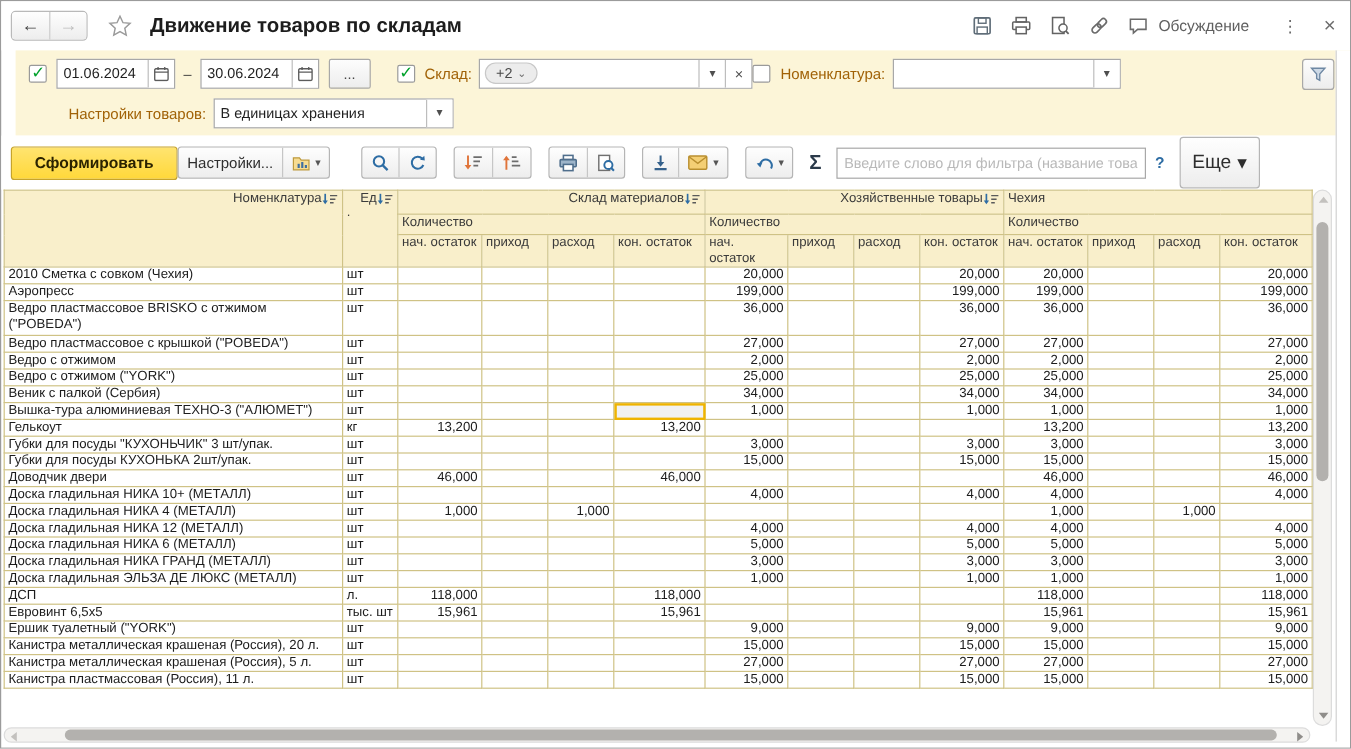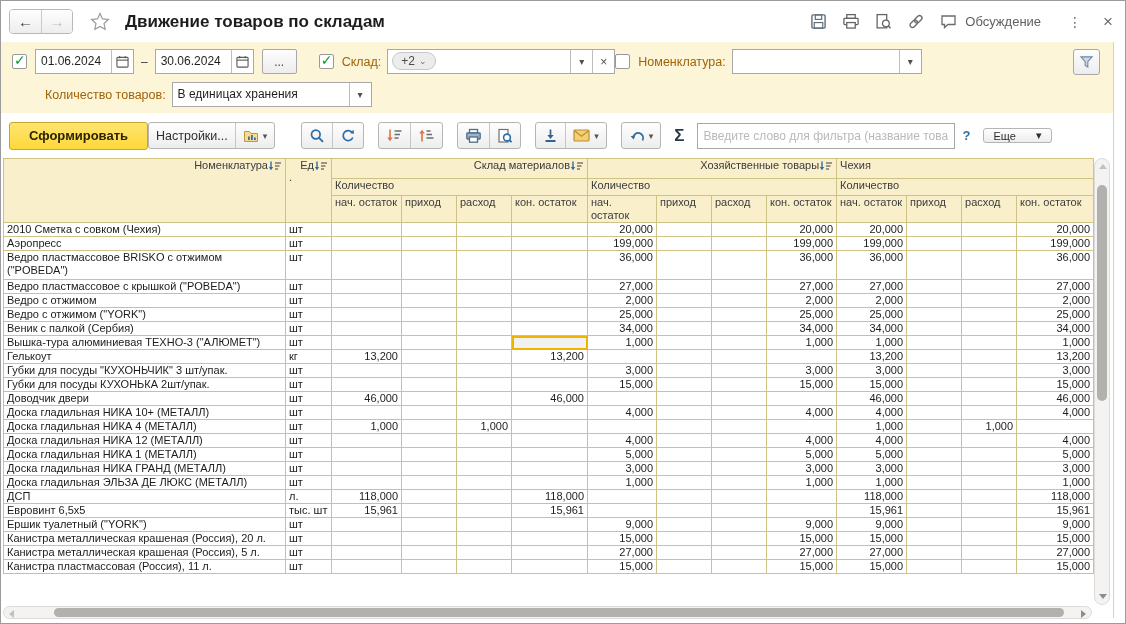--- a/index.html
+++ b/index.html
@@ -14,21 +14,21 @@
   .navbtn.disabled{color:#bdbdbd;border-left:1px solid #c9c9c9}
   .star{margin-left:17px;display:flex}
   .title{margin-left:15px;font-size:17px;font-weight:700;color:#1d1d1d;white-space:nowrap}
   .top-icons{margin-left:auto;display:flex;align-items:center;gap:15px}
   .tool-ic{display:flex;align-items:center;cursor:pointer}
   .discussion{display:flex;align-items:center;gap:7px;color:#5f5f5f;font-size:13px;cursor:pointer}
   .kebab{font-size:14px;color:#6b6b6b;margin-left:12px;cursor:pointer;line-height:1}
   .close-x{font-size:17px;color:#6b6b6b;margin-left:6px;cursor:pointer;line-height:1}
 
   
-  .filter-panel{position:absolute;top:41px;left:0;width:1113px;height:71px;background:#fcf5d8;padding:6px 8px 0 8px}
+  .filter-panel{position:absolute;top:41px;left:12px;width:1113px;height:71px;background:#fcf5d8;padding:6px 8px 0 8px}
   .f-row{display:flex;align-items:center;height:27px}
   .f-row2{margin-top:6px}
   .checkbox{width:15px;height:15px;background:#fff;border:1px solid #9a9a9a;border-radius:2px;position:relative;cursor:pointer;flex:none}
   .checkbox.checked::after{content:"✓";position:absolute;left:1px;top:-3px;color:#00a12b;font-size:14px;font-weight:700}
   .fld{display:flex;align-items:stretch;background:#fff;border:1px solid #a8a8a8;height:25px}
   .fld .txt{padding:4px 5px;font-size:12px;color:#1f1f1f;flex:1;white-space:nowrap;overflow:hidden}
   .fld .btn{width:22px;display:flex;align-items:center;justify-content:center;border-left:1px solid #bdbdbd;background:#fff;cursor:pointer;color:#4f4f4f;font-size:10px}
   .flabel{color:#a16207;font-size:12.5px;white-space:nowrap}
   .chip{display:inline-flex;align-items:center;gap:4px;background:#ececec;border:1px solid #c8c8c8;border-radius:9px;padding:1px 8px;font-size:12px;color:#4a4a4a;margin:2px 4px;cursor:pointer}
   .chip .chev{font-size:9px;color:#6f6f6f}
@@ -41,21 +41,21 @@
   .gen-btn{margin-left:8px;height:28px;padding:0 19px;background:linear-gradient(#ffe470,#ffd83a);border:1px solid #c7a42a;border-radius:3px;font-size:13px;font-weight:700;color:#2b2300;cursor:pointer}
   .btn-group{display:flex;border:1px solid #b5b5b5;border-radius:3px;overflow:hidden;height:27px;background:linear-gradient(#fefefe,#ededed)}
   .btn-group .gbtn{display:flex;align-items:center;justify-content:center;padding:0 7px;cursor:pointer}
   .btn-group .gbtn + .gbtn{border-left:1px solid #c6c6c6}
   .gbtn .chev{font-size:9px;color:#555;margin-left:4px}
   .settings-label{font-size:12.5px;color:#2e2e2e;padding:0 10px}
   .sigma{margin-left:13px;font-size:17px;font-weight:700;color:#2b3a4a;cursor:pointer}
   .filter-input{margin-left:12px;width:258px;height:26px;border:1px solid #a8a8a8;padding:0 6px;font-size:12px;color:#1f1f1f;font-family:"Liberation Sans","DejaVu Sans",sans-serif}
   .filter-input::placeholder{color:#b9b9b9}
   .help{margin-left:8px;color:#2e6da4;font-weight:700;font-size:13px;cursor:pointer}
-  .more-btn{margin-left:12px;height:15px;padding:0 10px;border:1px solid #b5b5b5;border-radius:3px;background:linear-gradient(#fefefe,#ededed);font-size:11px;color:#2e2e2e;display:flex;align-items:center;gap:20px;cursor:pointer}
+  .more-btn{margin-left:12px;height:43px;padding:0 10px;border:1px solid #b5b5b5;border-radius:3px;background:linear-gradient(#fefefe,#ededed);font-size:16px;color:#2e2e2e;display:flex;align-items:center;gap:5px;cursor:pointer}
   .ml8{margin-left:8px}.ml14{margin-left:14px}.ml22{margin-left:22px}.ml24{}.ml26{margin-left:26px}.ml6{margin-left:6px}
 
   
   .grid-table{position:absolute;top:157px;left:2px;border-collapse:collapse;table-layout:fixed;width:1090px;font-size:11px}
   .grid-table th,.grid-table td{border:1px solid #cfc285;overflow:hidden;padding:0 3px;vertical-align:top}
   .grid-table thead th{background:#f9efcb;font-weight:400;color:#3b3b3b;text-align:left;white-space:nowrap}
   .grid-table thead tr.h1 th{height:20px}
   .grid-table thead tr.h2 th{height:17px}
   .grid-table thead tr.h3 th{height:27px;white-space:normal;line-height:13px}
   .hflex{display:flex;justify-content:flex-end;align-items:flex-start}
@@ -180,21 +180,21 @@
         <span class="txt"></span>
         <span class="btn">▾</span>
       </div>
       <div class="sq-btn funnel-btn">
         <svg width="15" height="14" viewBox="0 0 16 15">
             <path d="M2 2h12l-4.6 5.2v5.6l-2.8-1.6V7.2z" fill="#cdd9e6" stroke="#6e88a3" stroke-width="1.2"></path>
           </svg>
       </div>
     </div>
     <div class="f-row f-row2">
-      <span class="flabel" style="margin-left:36px">Количество товаров:</span>
+      <span class="flabel" style="margin-left:36px">Настройки товаров:</span>
       <div class="fld ml6" style="width:200px">
         <span class="txt">В единицах хранения</span>
         <span class="btn">▾</span>
       </div>
     </div>
   </div>
 
   <div class="toolbar">
     <button class="gen-btn">Сформировать</button>
     <div class="btn-group ml24">
@@ -618,21 +618,21 @@
           <td class="c-num">4,000</td>
           <td class="c-num"></td>
           <td class="c-num"></td>
           <td class="c-num">4,000</td>
           <td class="c-num">4,000</td>
           <td class="c-num"></td>
           <td class="c-num"></td>
           <td class="c-num">4,000</td>
         </tr>
         <tr>
-          <td class="c-name">Доска гладильная  НИКА 1 (МЕТАЛЛ)</td>
+          <td class="c-name">Доска гладильная  НИКА 6 (МЕТАЛЛ)</td>
           <td class="c-unit">шт</td>
           <td class="c-num"></td>
           <td class="c-num"></td>
           <td class="c-num"></td>
           <td class="c-num"></td>
           <td class="c-num">5,000</td>
           <td class="c-num"></td>
           <td class="c-num"></td>
           <td class="c-num">5,000</td>
           <td class="c-num">5,000</td>

